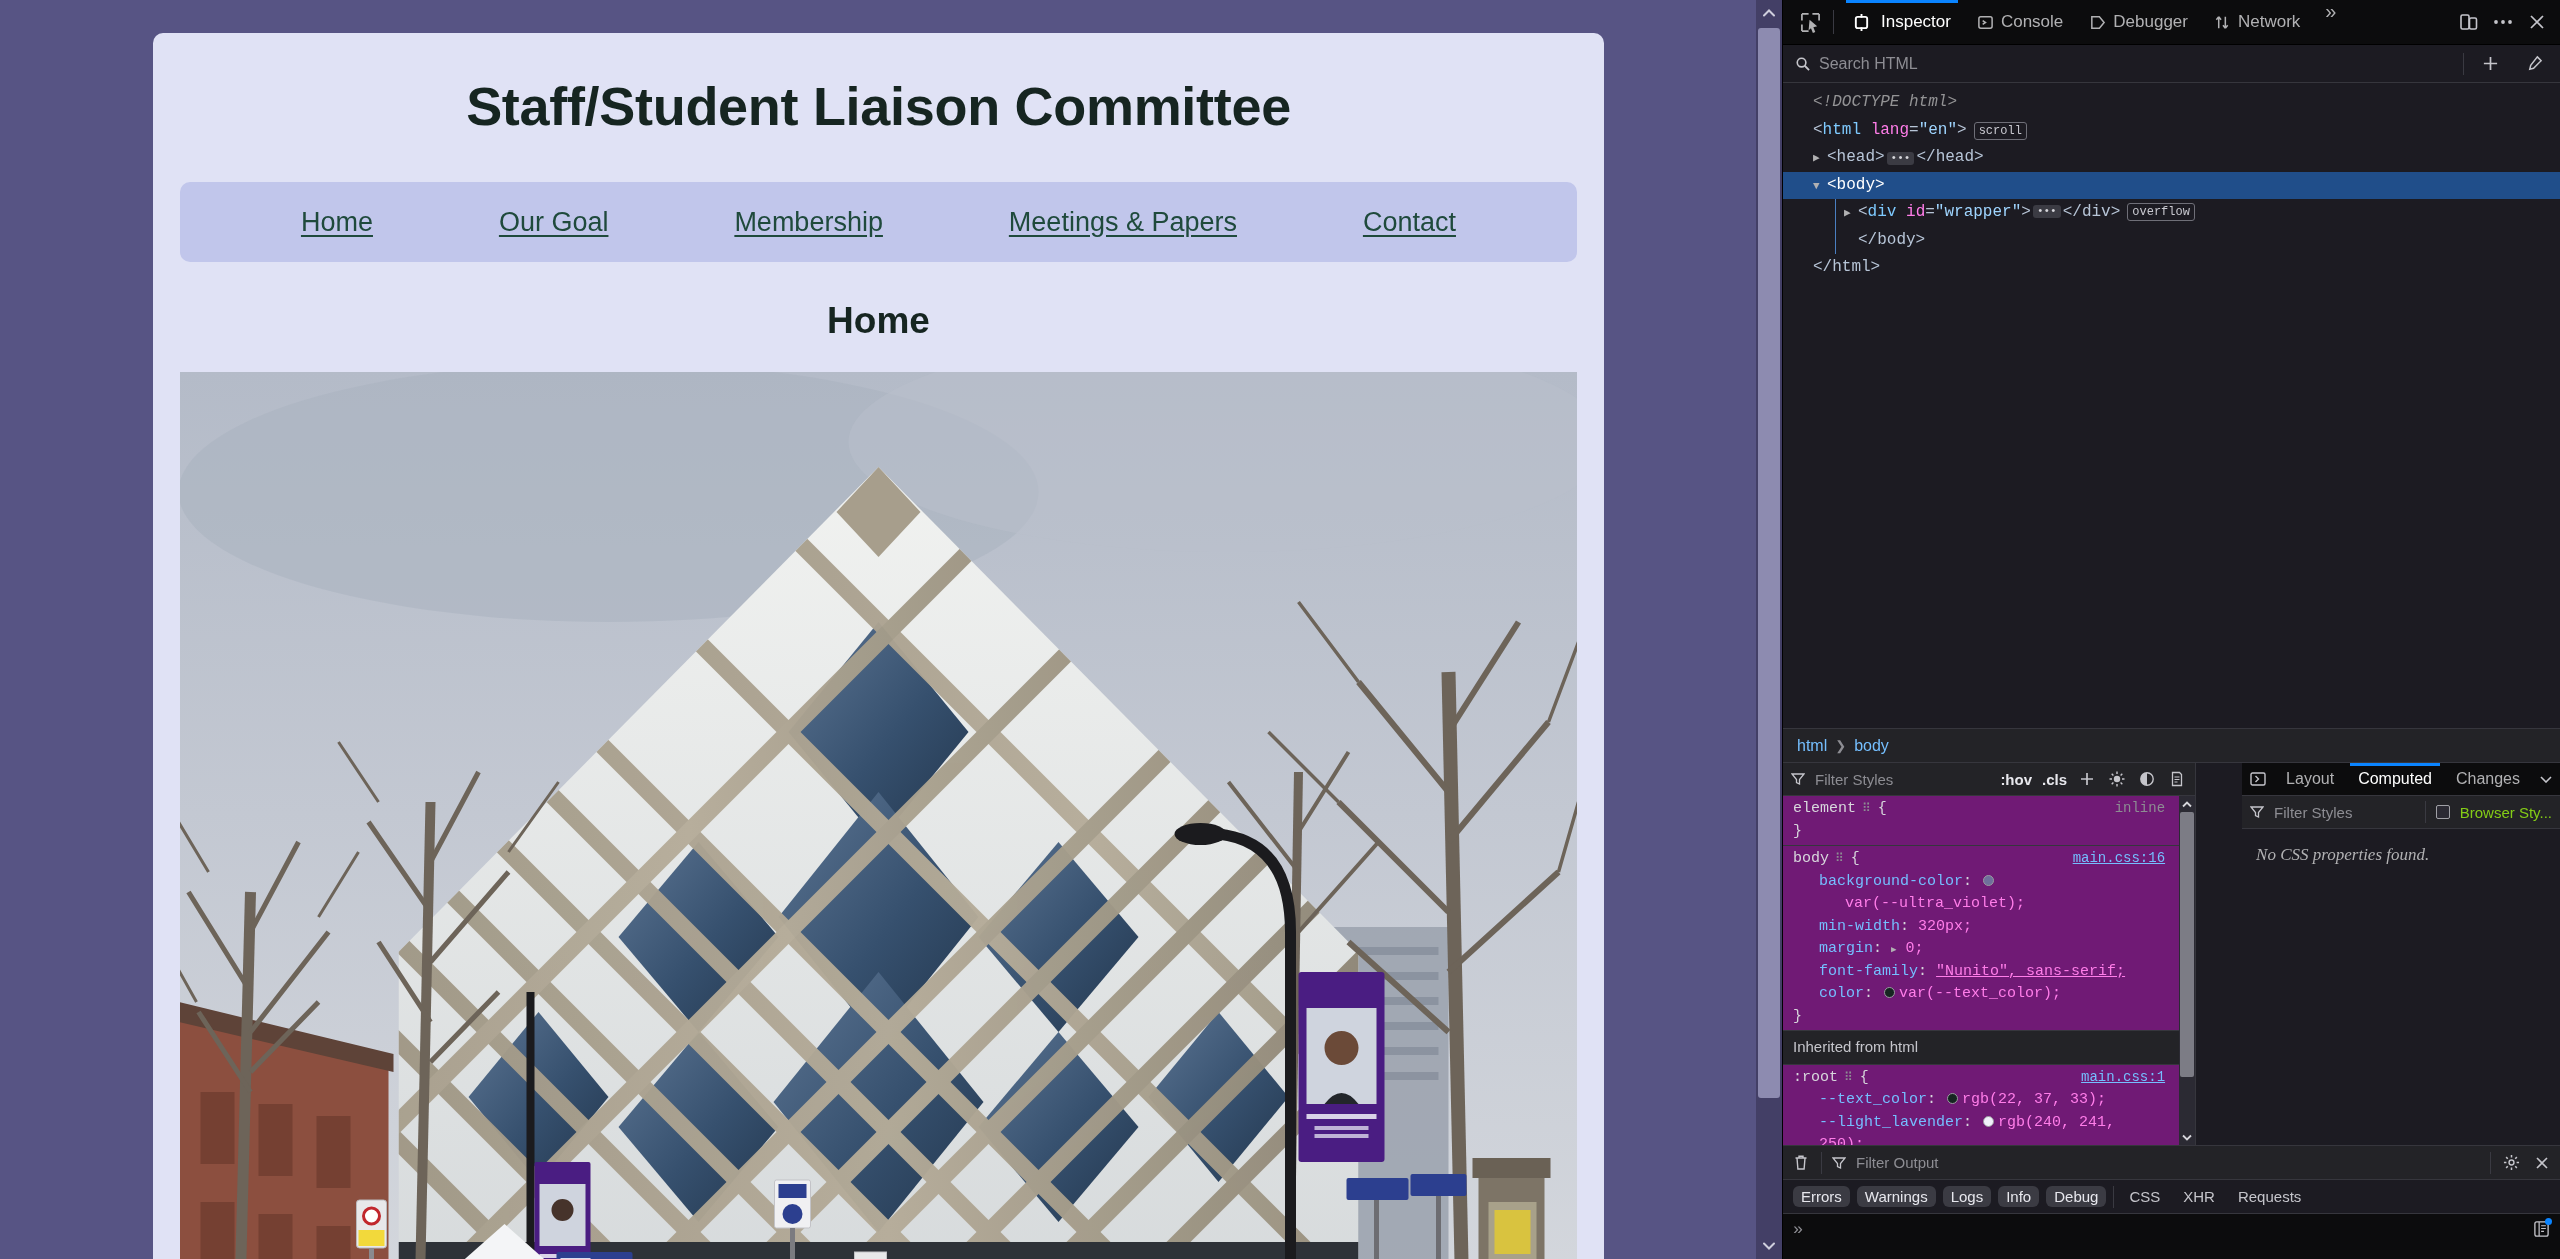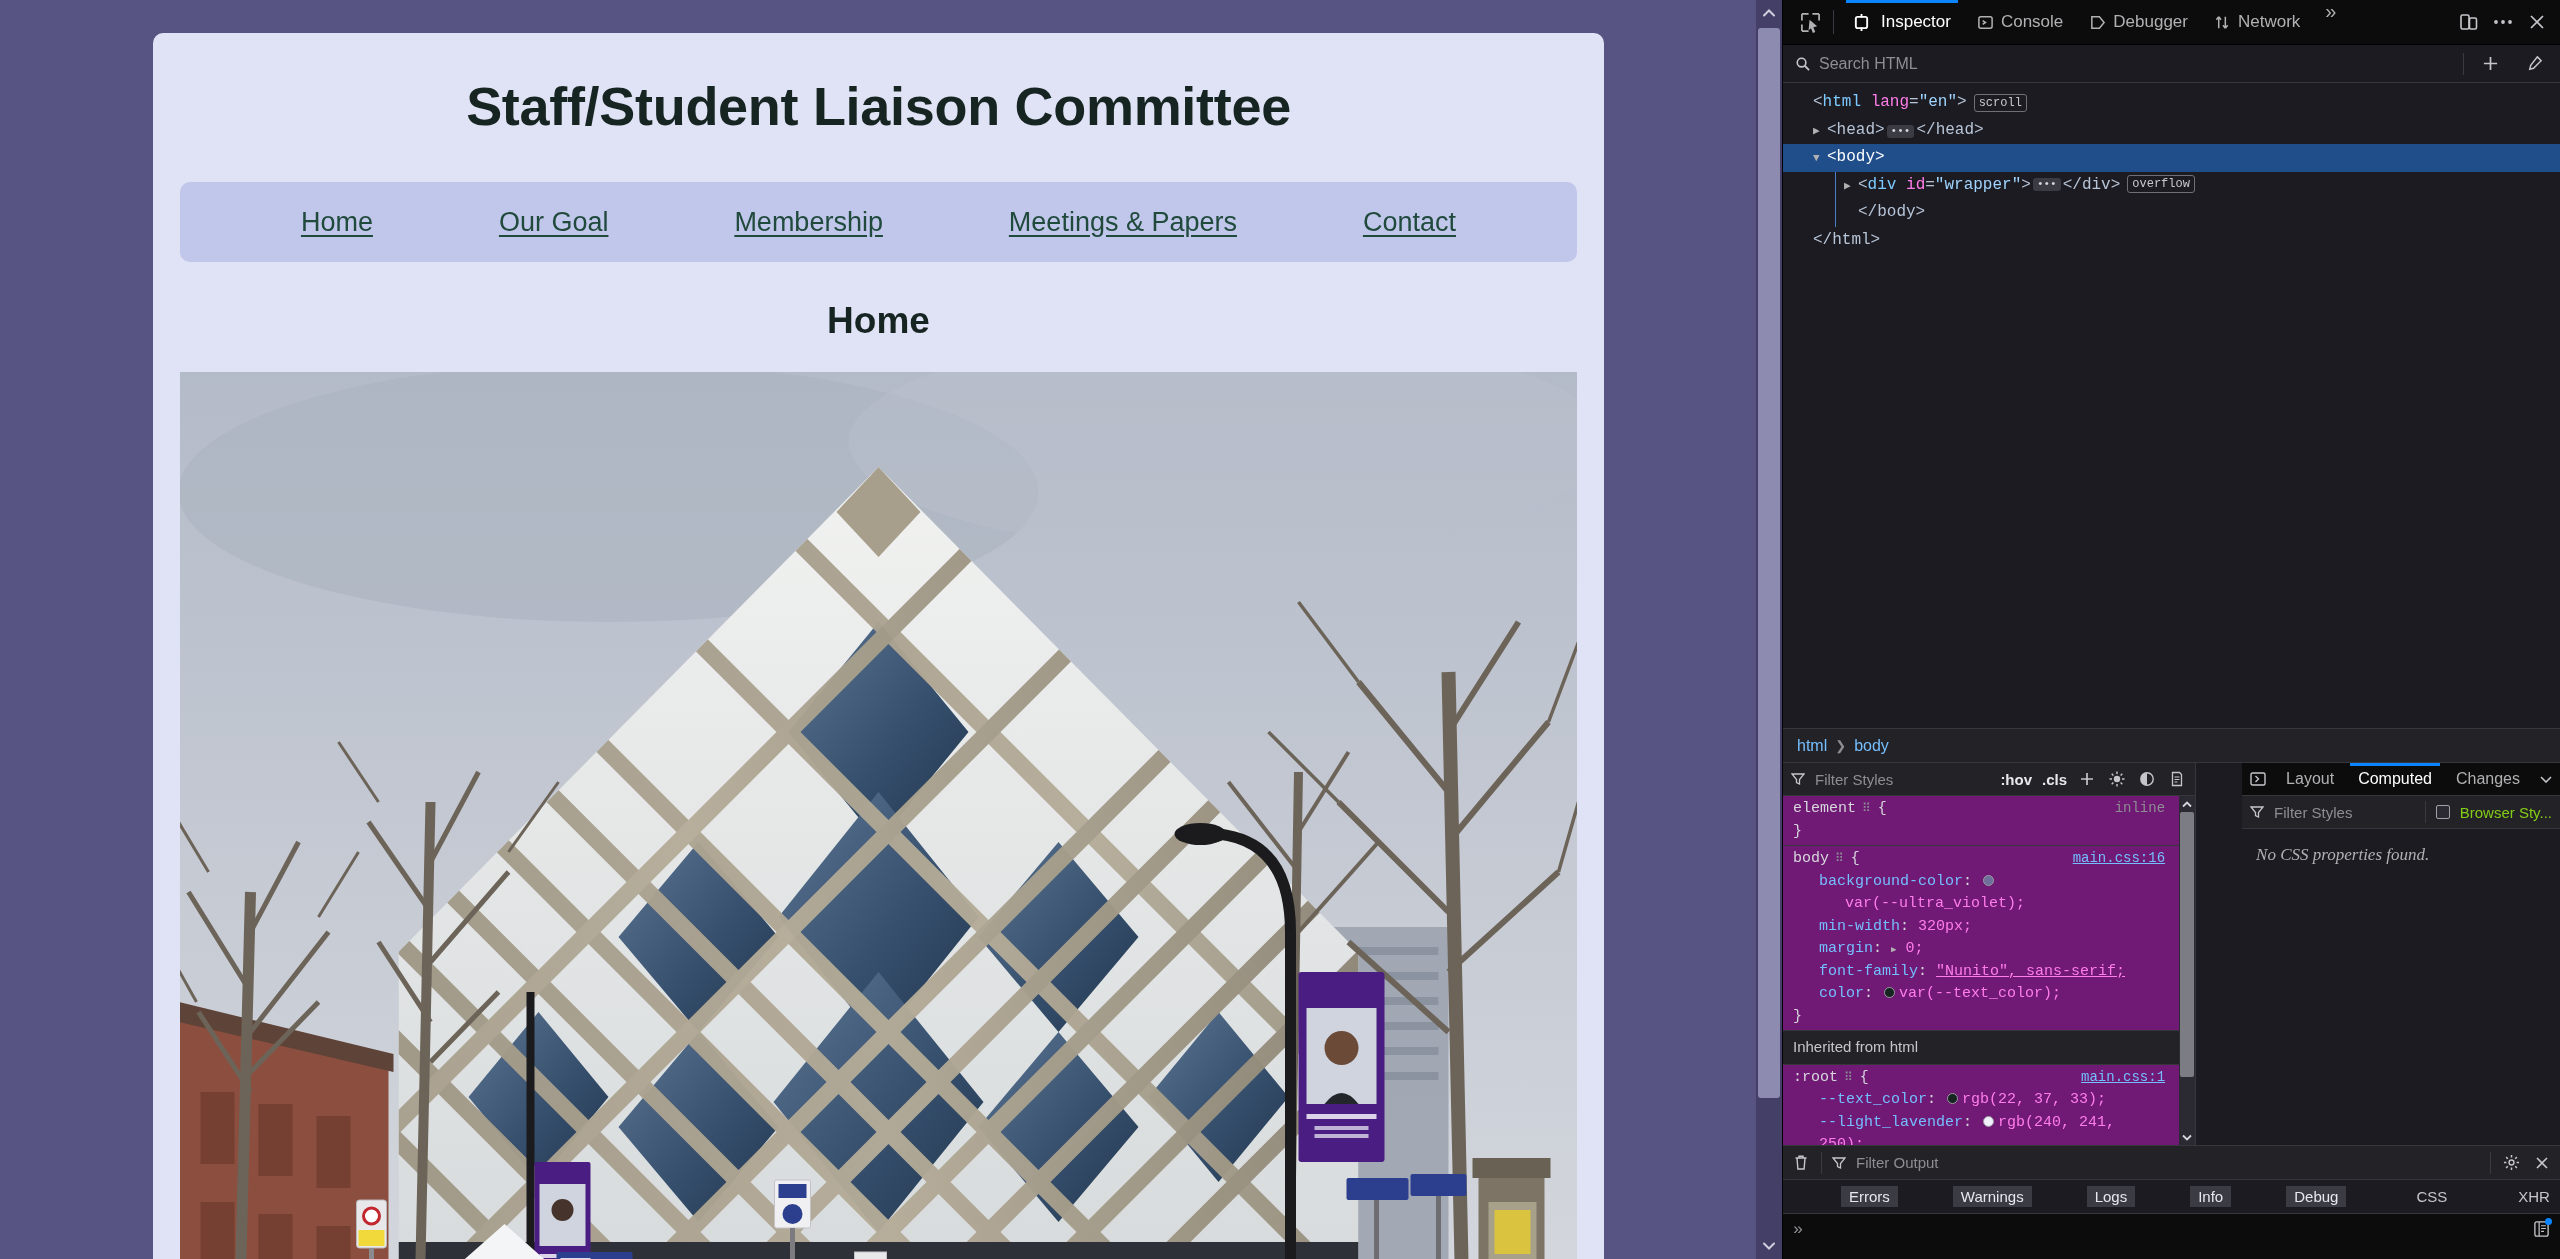--- a/index.html
+++ b/index.html
@@ -267,22 +267,22 @@
   .console { flex:0 0 auto; height:auto; display:flex; flex-direction:column; border-top:1px solid #36363d; }
   .con-bar {
     height:34px; background:#232327; display:flex; align-items:center;
     padding:0 8px; gap:10px; border-bottom:1px solid #36363d;
   }
   .con-filters {
     height:34px; background:#1c1b22; display:flex; align-items:center;
     padding:0 10px; gap:7px; border-bottom:1px solid #36363d;
   }
   .fbtn {
-    background:#3b3b43; color:#e7e7ed; border-radius:0;
-    padding:2px 8px; font-size:15px; cursor:pointer;margin-left:48px;
+    background:#3b3b43; color:#e7e7ed; border-radius:6px;
+    padding:2px 8px; font-size:15px; cursor:pointer;
   }
   .fbtn.off { background:transparent; color:#c5c5cb; }
   .con-input {
     flex:1 1 auto; background:#0c0c0d; display:flex; align-items:flex-start;
     padding:6px 10px; gap:10px; min-height:45px;
   }
   .carets { color:#8d8d93; font-size:17px; font-family:"Liberation Mono", monospace; }
   .con-right { margin-left:auto; position:relative; color:#c5c5cb; display:flex; align-items:center; }
   .blue-dot { position:absolute; right:-2px; top:-2px; width:7px; height:7px; border-radius:50%; background:#0a84ff; }
   svg { display:block; }
@@ -623,20 +623,24 @@
       <span class="rb">
         <svg width="17" height="17" viewBox="0 0 18 18">
           <path d="M12 2 L16 6 L8 14 L4 15 L5 11 Z" fill="none" stroke="#c5c5cb" stroke-width="1.6"></path>
         </svg>
       </span>
     </div>
 
     <div class="markup">
       <div class="mrow">
         <span class="tw"></span>
+        <span class="doctype">&lt;!DOCTYPE html&gt;</span>
+      </div>
+      <div class="mrow">
+        <span class="tw"></span>
         <span class="punct">&lt;</span>
           <span class="tag">html</span>
         <span>&nbsp;</span>
           <span class="attr">lang</span>
           <span class="punct">=</span>
           <span class="val">"en"</span>
           <span class="punct">&gt;</span>
         <span class="badge">scroll</span>
       </div>
       <div class="mrow ind1">

